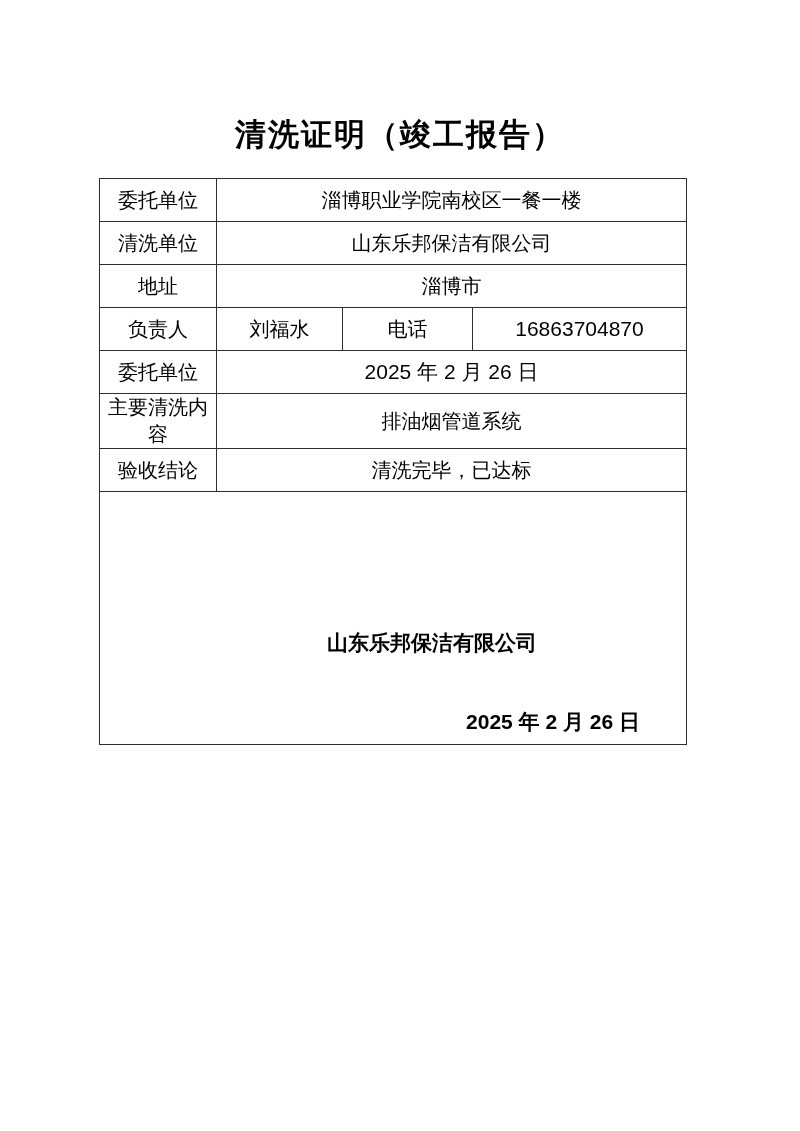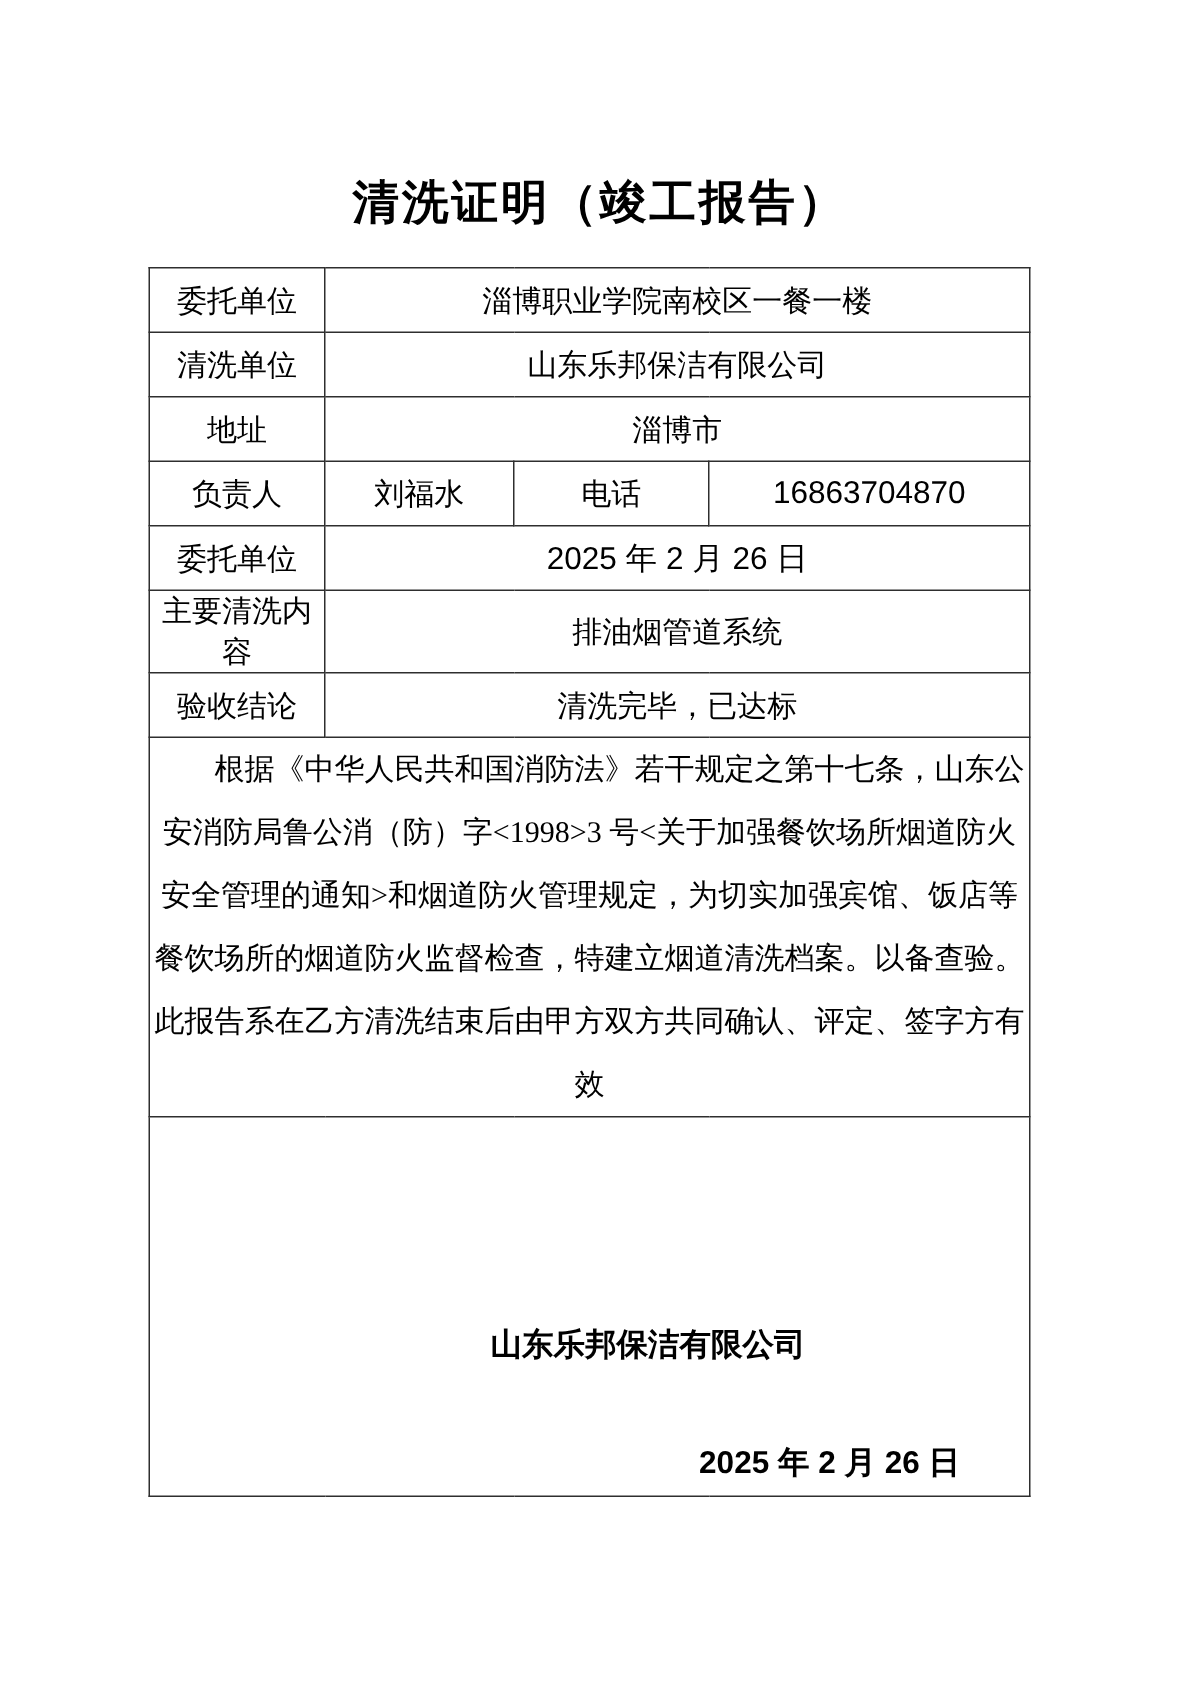--- a/index.html
+++ b/index.html
@@ -123,25 +123,20 @@
       </tr>
       <tr class="info-row">
         <td>主要清洗内容</td>
         <td colspan="3">排油烟管道系统</td>
       </tr>
       <tr class="info-row">
         <td>验收结论</td>
         <td colspan="3">清洗完毕，已达标</td>
       </tr>
       <tr>
-        <td colspan="4" class="notice-cell">
-          <p class="notice-text">根据《中华人民共和国消防法》若干规定之第十七条，山东公安消防局鲁公消（防）字&lt;1998&gt;3 号&lt;关于加强餐饮场所烟道防火安全管理的通知&gt;和烟道防火管理规定，为切实加强宾馆、饭店等餐饮场所的烟道防火监督检查，特建立烟道清洗档案。以备查验。此报告系在乙方清洗结束后由甲方双方共同确认、评定、签字方有效</p>
-        </td>
-      </tr>
-      <tr>
         <td colspan="4" class="sig-cell">
           <div class="sig-company">山东乐邦保洁有限公司</div>
           <div class="sig-date">2025 年 2 月 26 日</div>
         </td>
       </tr>
     </tbody>
   </table>
 
 </div>
 

